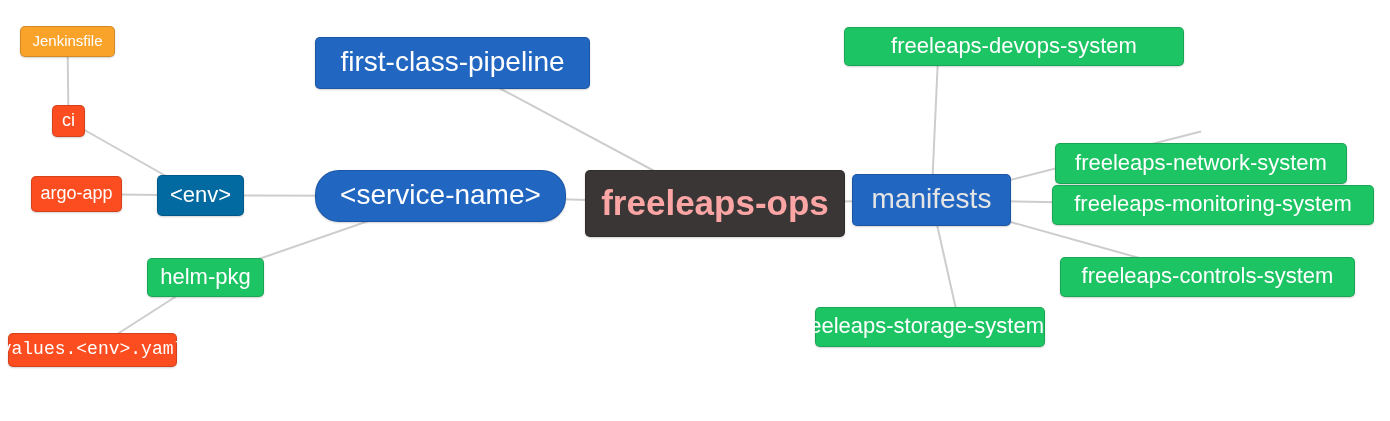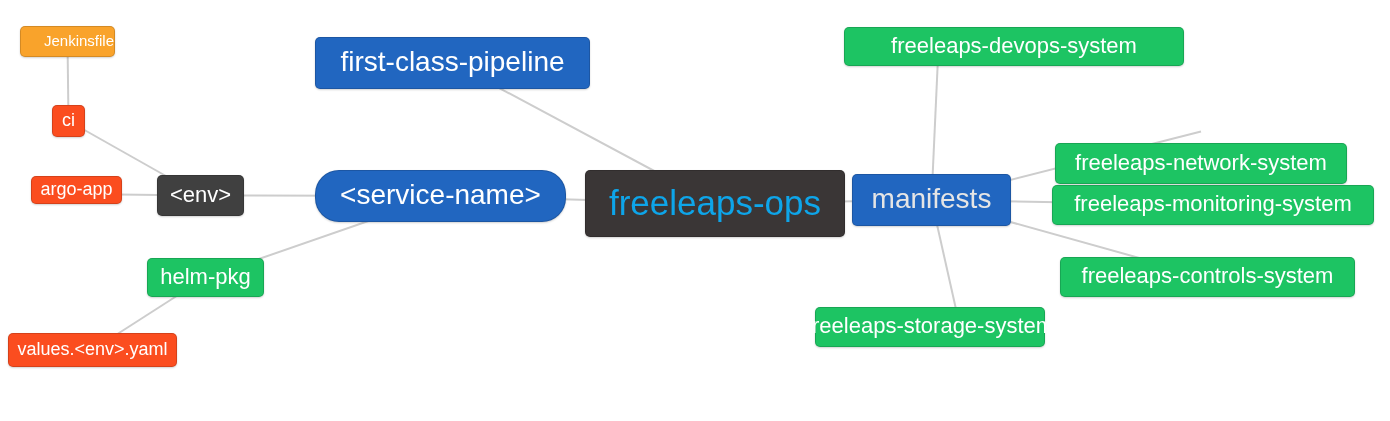--- a/index.html
+++ b/index.html
@@ -57,58 +57,58 @@
       <line x1="92.5" y1="350" x2="205.5" y2="277.5" stroke="#cdcdcd" stroke-width="2"></line>
       <line x1="452.5" y1="63" x2="715" y2="203.5" stroke="#cdcdcd" stroke-width="2"></line>
       <line x1="440.5" y1="196" x2="715" y2="203.5" stroke="#cdcdcd" stroke-width="2"></line>
       <line x1="715" y1="203.5" x2="931.5" y2="200" stroke="#cdcdcd" stroke-width="2"></line>
       <line x1="931.5" y1="200" x2="938.5" y2="46.5" stroke="#cdcdcd" stroke-width="2"></line>
       <line x1="931.5" y1="200" x2="1201" y2="131.5" stroke="#cdcdcd" stroke-width="2"></line>
       <line x1="931.5" y1="200" x2="1213" y2="205" stroke="#cdcdcd" stroke-width="2"></line>
       <line x1="931.5" y1="200" x2="1207.5" y2="277" stroke="#cdcdcd" stroke-width="2"></line>
       <line x1="931.5" y1="200" x2="960" y2="327" stroke="#cdcdcd" stroke-width="2"></line>
     </svg>
-<div class="node" style="left: 20px; top: 26px; width: 95px; height: 31px; background: rgb(249, 163, 43); font-size: 15px; color: rgb(255, 255, 255); justify-content: flex-end;">
+<div class="node" style="left: 20px; top: 26px; width: 95px; height: 31px; background: rgb(249, 163, 43); font-size: 15px; color: rgb(255, 255, 255);">
       <span>Jenkinsfile</span>
     </div>
     <div class="node" style="left: 52px; top: 105px; width: 33px; height: 32px; background: rgb(251, 77, 31); font-size: 18px; color: rgb(255, 255, 255);">
       <span>ci</span>
     </div>
-    <div class="node" style="left: 31px; top: 176px; width: 91px; height: 28px; background: rgb(251, 77, 31); font-size: 18px; color: rgb(255, 255, 255);">
+    <div class="node" style="left: 31px; top: 176px; width: 91px; height: 36px; background: rgb(251, 77, 31); font-size: 18px; color: rgb(255, 255, 255);">
       <span>argo-app</span>
     </div>
-    <div class="node" style="left: 157px; top: 175px; width: 87px; height: 41px; background: #404040; font-size: 22px; color: rgb(255, 255, 255);">
+    <div class="node" style="left: 157px; top: 175px; width: 87px; height: 41px; background: #0369a1; font-size: 22px; color: rgb(255, 255, 255);">
       <span>&lt;env&gt;</span>
     </div>
     <div class="node" style="left: 147px; top: 258px; width: 117px; height: 39px; background: rgb(29, 196, 99); font-size: 22px; color: rgb(255, 255, 255);">
       <span>helm-pkg</span>
     </div>
-    <div class="node" style="left: 8px; top: 333px; width: 169px; height: 34px; background: rgb(251, 77, 31); font-size: 18px; color: rgb(255, 255, 255);">
+    <div class="node" style="left: 8px; top: 333px; width: 169px; height: 34px; background: rgb(251, 77, 31); font-size: 18px; color: rgb(255, 255, 255); font-family: Liberation Mono, monospace;">
       <span>values.&lt;env&gt;.yaml</span>
     </div>
     <div class="node" style="left: 315px; top: 37px; width: 275px; height: 52px; background: rgb(33, 102, 192); font-size: 28px; color: rgb(255, 255, 255);">
       <span>first-class-pipeline</span>
     </div>
     <div class="node" style="left: 315px; top: 170px; width: 251px; height: 52px; background: rgb(33, 102, 192); font-size: 28px; color: rgb(255, 255, 255); border-radius: 24px;">
       <span>&lt;service-name&gt;</span>
     </div>
-    <div class="node" style="left: 585px; top: 170px; width: 260px; height: 67px; background: rgb(58, 54, 54); font-size: 35px; color: #0ea5e9;">
+    <div class="node" style="left: 585px; top: 170px; width: 260px; height: 67px; background: rgb(58, 54, 54); font-size: 35px; color: #fca5a5; font-weight: bold;">
       <span>freeleaps-ops</span>
     </div>
     <div class="node" style="left: 852px; top: 174px; width: 159px; height: 52px; background: rgb(33, 102, 192); font-size: 28px; color: #e5e5e5;">
       <span>manifests</span>
     </div>
     <div class="node" style="left: 796px; top: 27px; width: 340px; height: 39px; background: rgb(29, 196, 99); font-size: 22px; color: rgb(255, 255, 255); margin-left: 48px;">
       <span>freeleaps-devops-system</span>
     </div>
     <div class="node" style="left: 1055px; top: 111px; width: 292px; height: 41px; background: rgb(29, 196, 99); font-size: 22px; color: rgb(255, 255, 255); margin-top: 32px;">
       <span>freeleaps-network-system</span>
     </div>
     <div class="node" style="left: 1052px; top: 185px; width: 322px; height: 40px; background: rgb(29, 196, 99); font-size: 22px; color: rgb(255, 255, 255);">
       <span>freeleaps-monitoring-system</span>
     </div>
     <div class="node" style="left: 1060px; top: 257px; width: 295px; height: 40px; background: rgb(29, 196, 99); font-size: 22px; color: rgb(255, 255, 255); text-align: right;">
       <span>freeleaps-controls-system</span>
     </div>
-    <div class="node" style="left: 815px; top: 307px; width: 230px; height: 40px; background: rgb(29, 196, 99); font-size: 22px; color: rgb(255, 255, 255);">
+    <div class="node" style="left: 815px; top: 307px; width: 230px; height: 40px; background: rgb(29, 196, 99); font-size: 22px; color: rgb(255, 255, 255); justify-content: flex-end;">
       <span>freeleaps-storage-system</span>
     </div>
   </div>
 
 </body></html>

